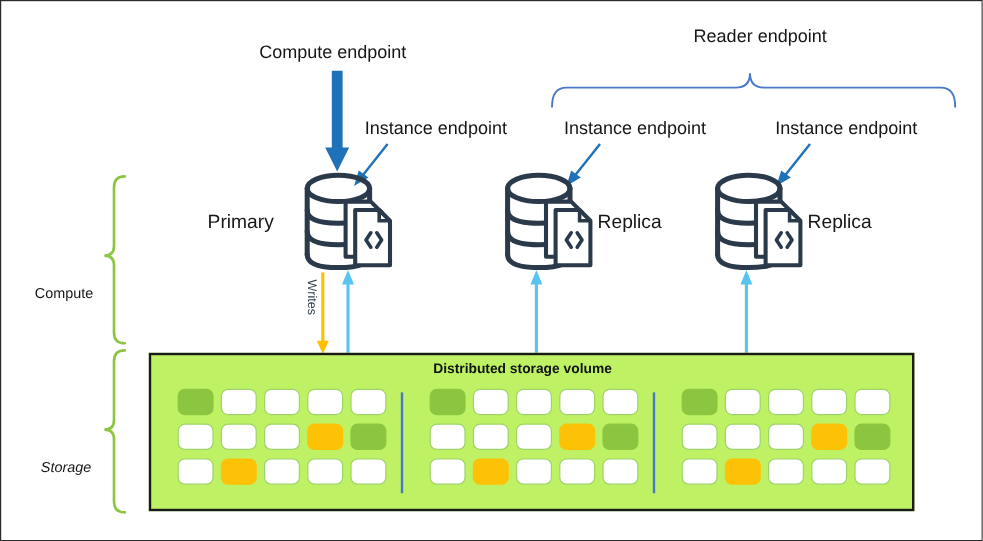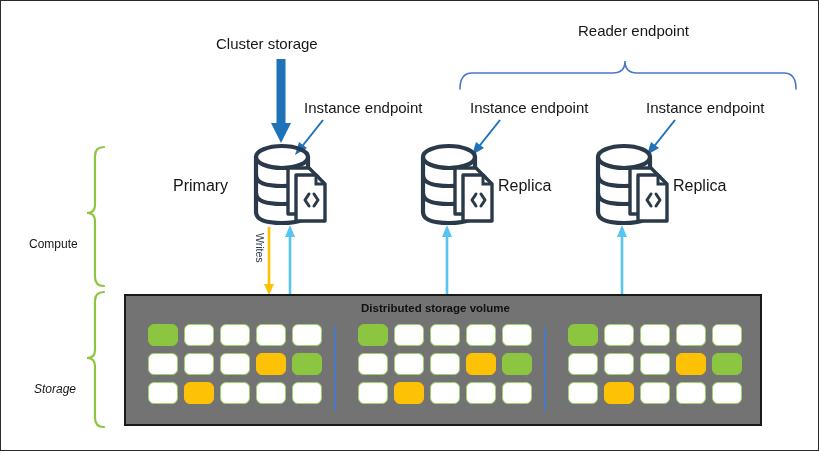--- a/index.html
+++ b/index.html
@@ -53,21 +53,21 @@
     transform-origin: left top;
   }
   
   .storage-box {
     position: absolute;
     left: 123px;
     top: 293px;
     width: 638px;
     height: 132px;
     border: 2.5px solid #1a1a1a;
-    background: #737373;
+    background: #bef264;
     box-sizing: border-box;
   }
   .cell-grid {
     position: absolute;
     display: grid;
     grid-template-columns: repeat(5, 30px);
     grid-template-rows: repeat(3, 22px);
     column-gap: 6px;
     row-gap: 7px;
   }
@@ -204,21 +204,21 @@
       <g fill="none" stroke="#2B3A4A" stroke-width="3" stroke-linecap="round" stroke-linejoin="round">
         <path d="M 57,52 L 53,58 L 57,64"></path>
         <path d="M 62,52 L 66,58 L 62,64"></path>
       </g>
     </g>
   </svg>
 
   <div class="lbl lbl-side" style="left:28px; top:205px;">Compute</div>
   <div class="lbl lbl-side" style="left:33px; top:350px;font-style:italic;">Storage</div>
 
-  <div class="lbl" style="left:215px; top:35px;">Cluster storage</div>
+  <div class="lbl" style="left:215px; top:35px;">Compute endpoint</div>
   <div class="lbl" style="left:563px; top:22px;margin-left:14px;">Reader endpoint</div>
 
   <div class="lbl" style="left:303px; top:99px;">Instance endpoint</div>
   <div class="lbl" style="left:469px; top:99px;">Instance endpoint</div>
   <div class="lbl" style="left:645px; top:99px;">Instance endpoint</div>
 
   <div class="lbl lbl-node" style="left:172px; top:177px;text-align:right;">Primary</div>
   <div class="lbl lbl-node" style="left:497px; top:177px;">Replica</div>
   <div class="lbl lbl-node" style="left:672px; top:177px;">Replica</div>
 

